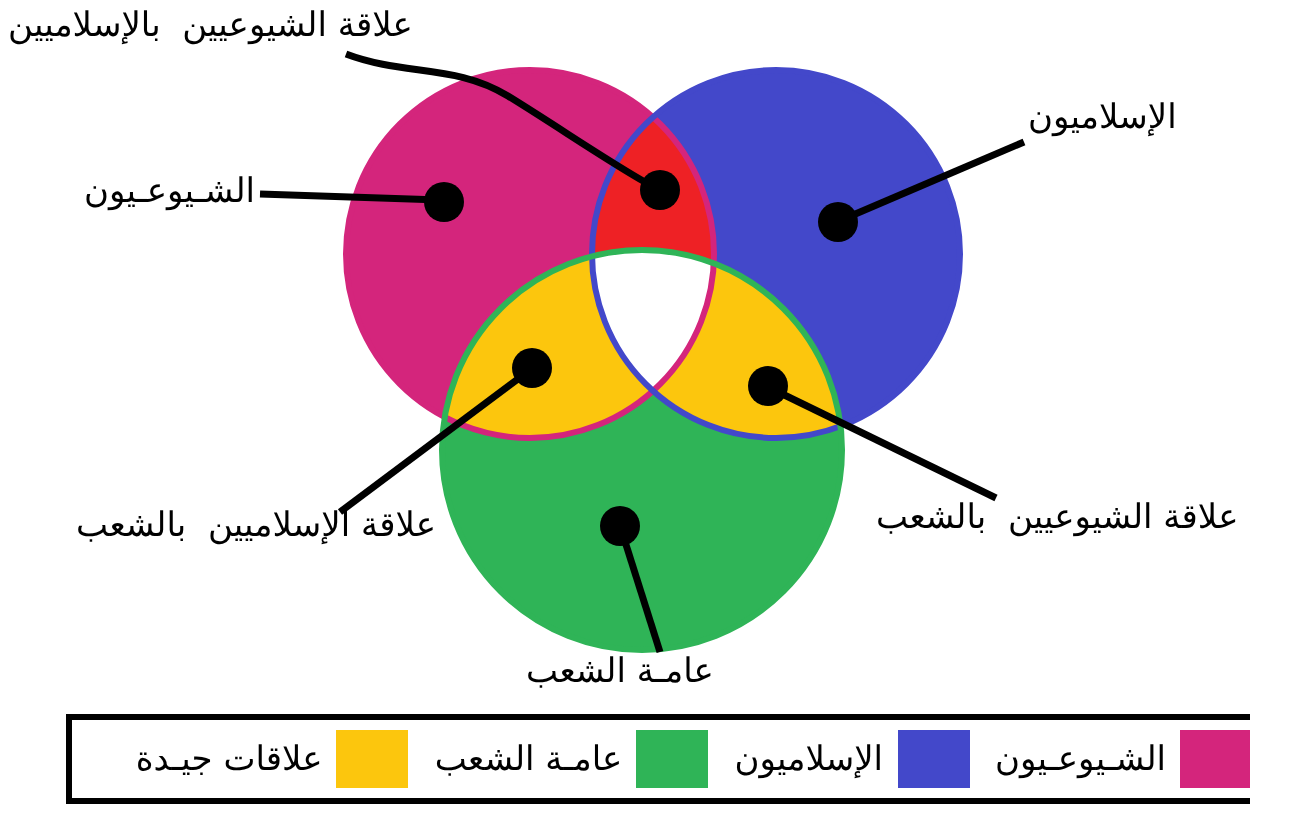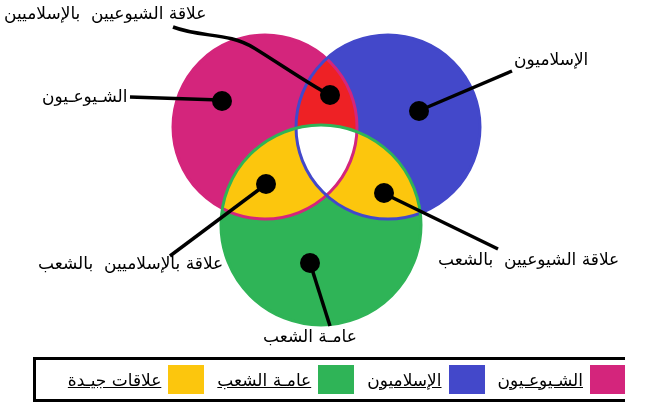--- a/index.html
+++ b/index.html
@@ -13,21 +13,21 @@
     white-space:pre;line-height:1.25;
   }
   .legend{
     position:absolute;left:33px;top:357px;width:601px;height:45px;
     box-sizing:border-box;border:3px solid #000;background:#fff;
     display:flex;flex-direction:row;direction:rtl;align-items:center;
     gap:13px;padding:0 5px;
   }
   .legend-item{display:flex;align-items:center;gap:7px;}
   .swatch{display:inline-block;width:36px;height:29px;}
-  .legend-label{font-size:17px;color:#000;white-space:pre;text-decoration:underline;}
+  .legend-label{font-size:17px;color:#000;white-space:pre;}
 </style>
 </head>
 <body>
 
 <div class="stage">
 
   <svg width="647" height="416" viewBox="0 0 647 416">
     <defs>
       <clipPath id="clipPink">
           <circle cx="265" cy="127" r="92"></circle>
@@ -64,21 +64,21 @@
     <circle cx="330" cy="95" r="10" fill="#000"></circle>
     <circle cx="419" cy="111" r="10" fill="#000"></circle>
     <circle cx="266" cy="184" r="10" fill="#000"></circle>
     <circle cx="384" cy="193" r="10" fill="#000"></circle>
     <circle cx="310" cy="263" r="10" fill="#000"></circle>
   </svg>
 
   <div class="lbl" style="left:4px;top:3px;">علاقة الشيوعيين  بالإسلاميين</div>
   <div class="lbl" style="left:42px;top:86px;">الشـيوعـيون</div>
   <div class="lbl" style="left:514px;top:49px;">الإسلاميون</div>
-  <div class="lbl" style="left:38px;top:253px;">علاقة بالإسلاميين  بالشعب</div>
+  <div class="lbl" style="left:38px;top:253px;">علاقة الإسلاميين  بالشعب</div>
   <div class="lbl" style="left:438px;top:249px;text-align:right;">علاقة الشيوعيين  بالشعب</div>
   <div class="lbl" style="left:263px;top:326px;">عامـة الشعب</div>
 
   <div class="legend">
 
       <div class="legend-item">
         <span class="swatch" style="background: rgb(212, 37, 124);"></span>
         <span class="legend-label">الشـيوعـيون</span>
       </div>
 

